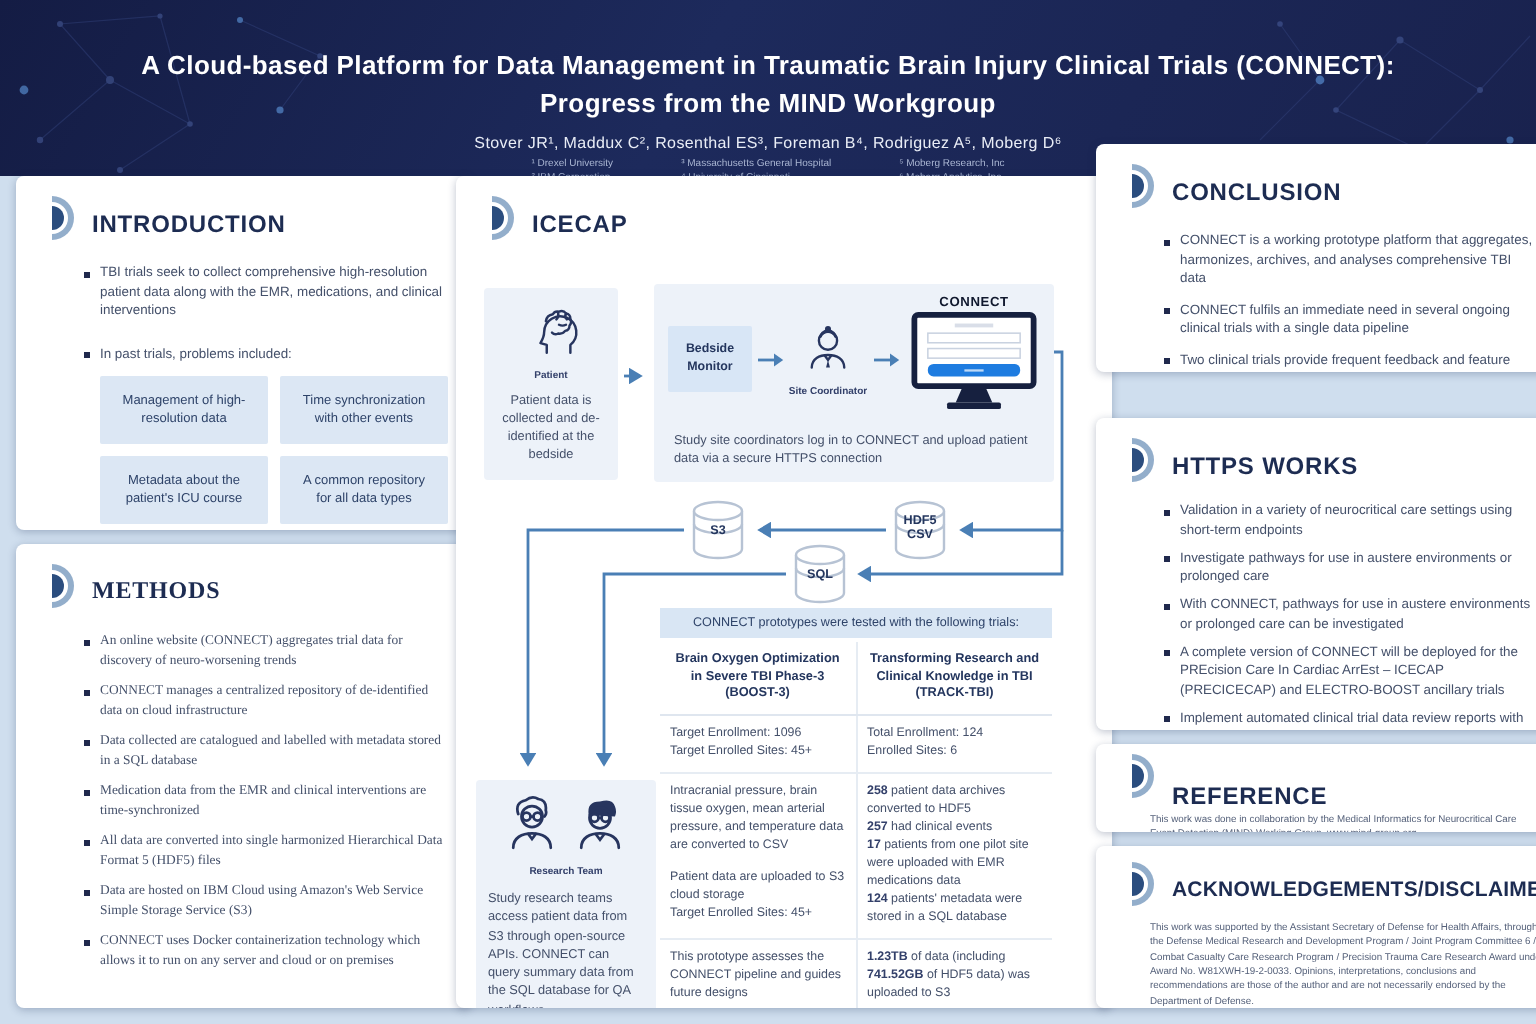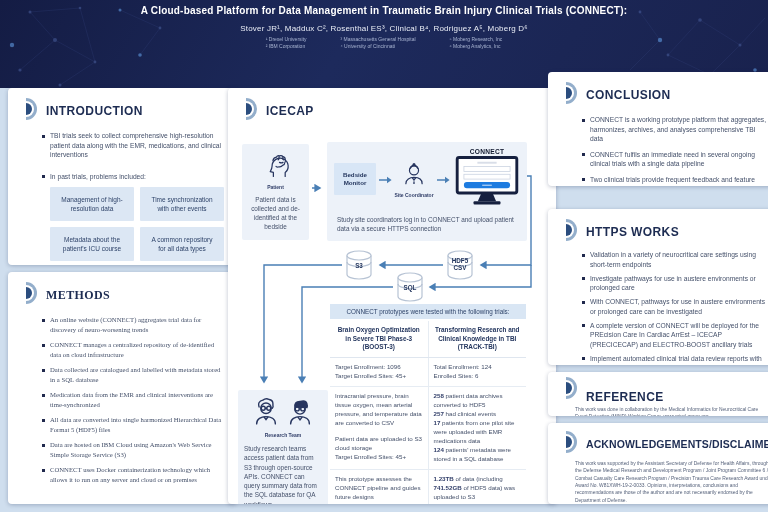--- a/index.html
+++ b/index.html
@@ -3,21 +3,21 @@
 <meta charset="utf-8">
 <style>
   html,body{margin:0;padding:0;background:#cddcec;font-family:"Liberation Sans",sans-serif;}
   .poster{position:relative;width:768px;height:512px;background:#cfdeee;overflow:hidden;}
 
   
   .hdr{position:absolute;top:0;left:0;width:768px;height:88px;
        background:linear-gradient(120deg,#141c44 0%,#1d2a5c 45%,#19224e 100%);
        color:#fff;text-align:center;overflow:hidden;}
   .hdr .net{position:absolute;inset:0;opacity:.55;}
-  .hdr-title{position:relative;font-size:10px;font-weight:bold;line-height:1.45;padding-top:4px;letter-spacing:.2px;}
+  .hdr-title{position:relative;font-size:13px;font-weight:bold;line-height:1.45;padding-top:24px;letter-spacing:.2px;}
   .hdr-authors{position:relative;font-size:8px;color:#e9edf6;margin-top:5px;letter-spacing:.2px;}
   .hdr-affils{position:relative;display:flex;justify-content:center;gap:34px;margin-top:3px;}
   .affil-col{display:flex;flex-direction:column;gap:1px;text-align:left;}
   .affil{font-size:5px;color:#a9b5d2;line-height:1.3;}
 
   
   .card{position:absolute;background:#fff;border-radius:4px;box-shadow:0 1px 4px rgba(20,40,80,.28);overflow:hidden;padding-left:18px;}
   .card-head{display:flex;align-items:center;gap:6px;margin:9px 0 2px 0;}
   .sec-title{font-size:12px;font-weight:bold;color:#1d2c52;letter-spacing:.4px;}
   .sec-title.small{font-size:10.5px;letter-spacing:.1px;}
@@ -102,22 +102,23 @@
       <g fill="#6fb4ff" opacity="0.9">
         <circle cx="12" cy="45" r="2.2"></circle>
           <circle cx="140" cy="55" r="1.8"></circle>
           <circle cx="660" cy="40" r="2.2"></circle>
         <circle cx="755" cy="70" r="1.8"></circle>
           <circle cx="120" cy="10" r="1.5"></circle>
       </g>
     </svg>
     <div class="hdr-title">
       <div>A Cloud-based Platform for Data Management in Traumatic Brain Injury Clinical Trials (CONNECT):</div>
-    </div>
-    <div class="hdr-authors">Stover JR¹, Maddux C², Rosenthal ES³, Clinical B⁴, Rodriguez A⁵, Moberg D⁶</div>
+      <div>Progress from the MIND Workgroup</div>
+    </div>
+    <div class="hdr-authors">Stover JR¹, Maddux C², Rosenthal ES³, Foreman B⁴, Rodriguez A⁵, Moberg D⁶</div>
     <div class="hdr-affils">
       <div class="affil-col">
         <span class="affil">¹ Drexel University</span>
         <span class="affil">² IBM Corporation</span>
       </div>
       <div class="affil-col">
         <span class="affil">³ Massachusetts General Hospital</span>
         <span class="affil">⁴ University of Cincinnati</span>
       </div>
       <div class="affil-col">

